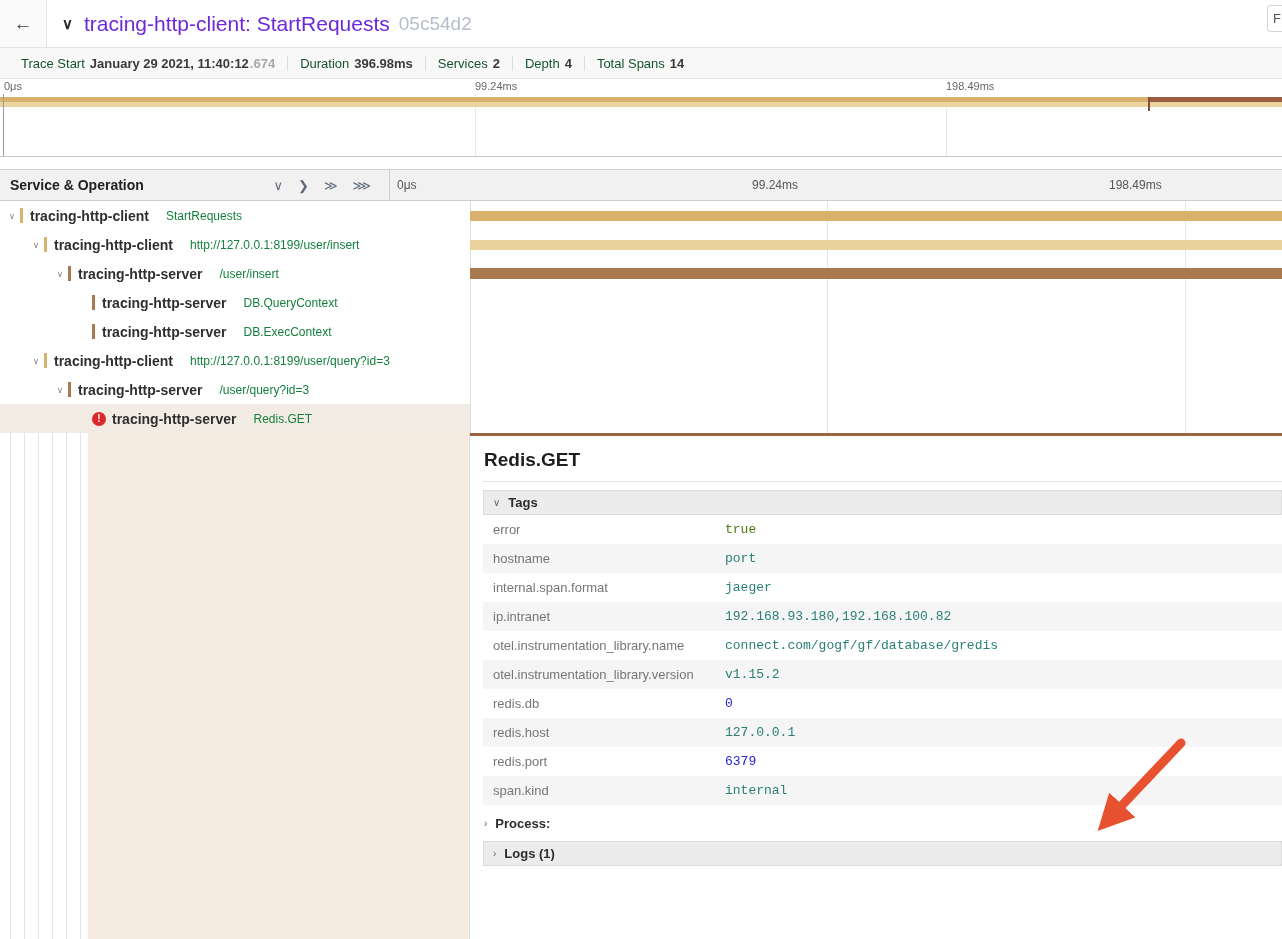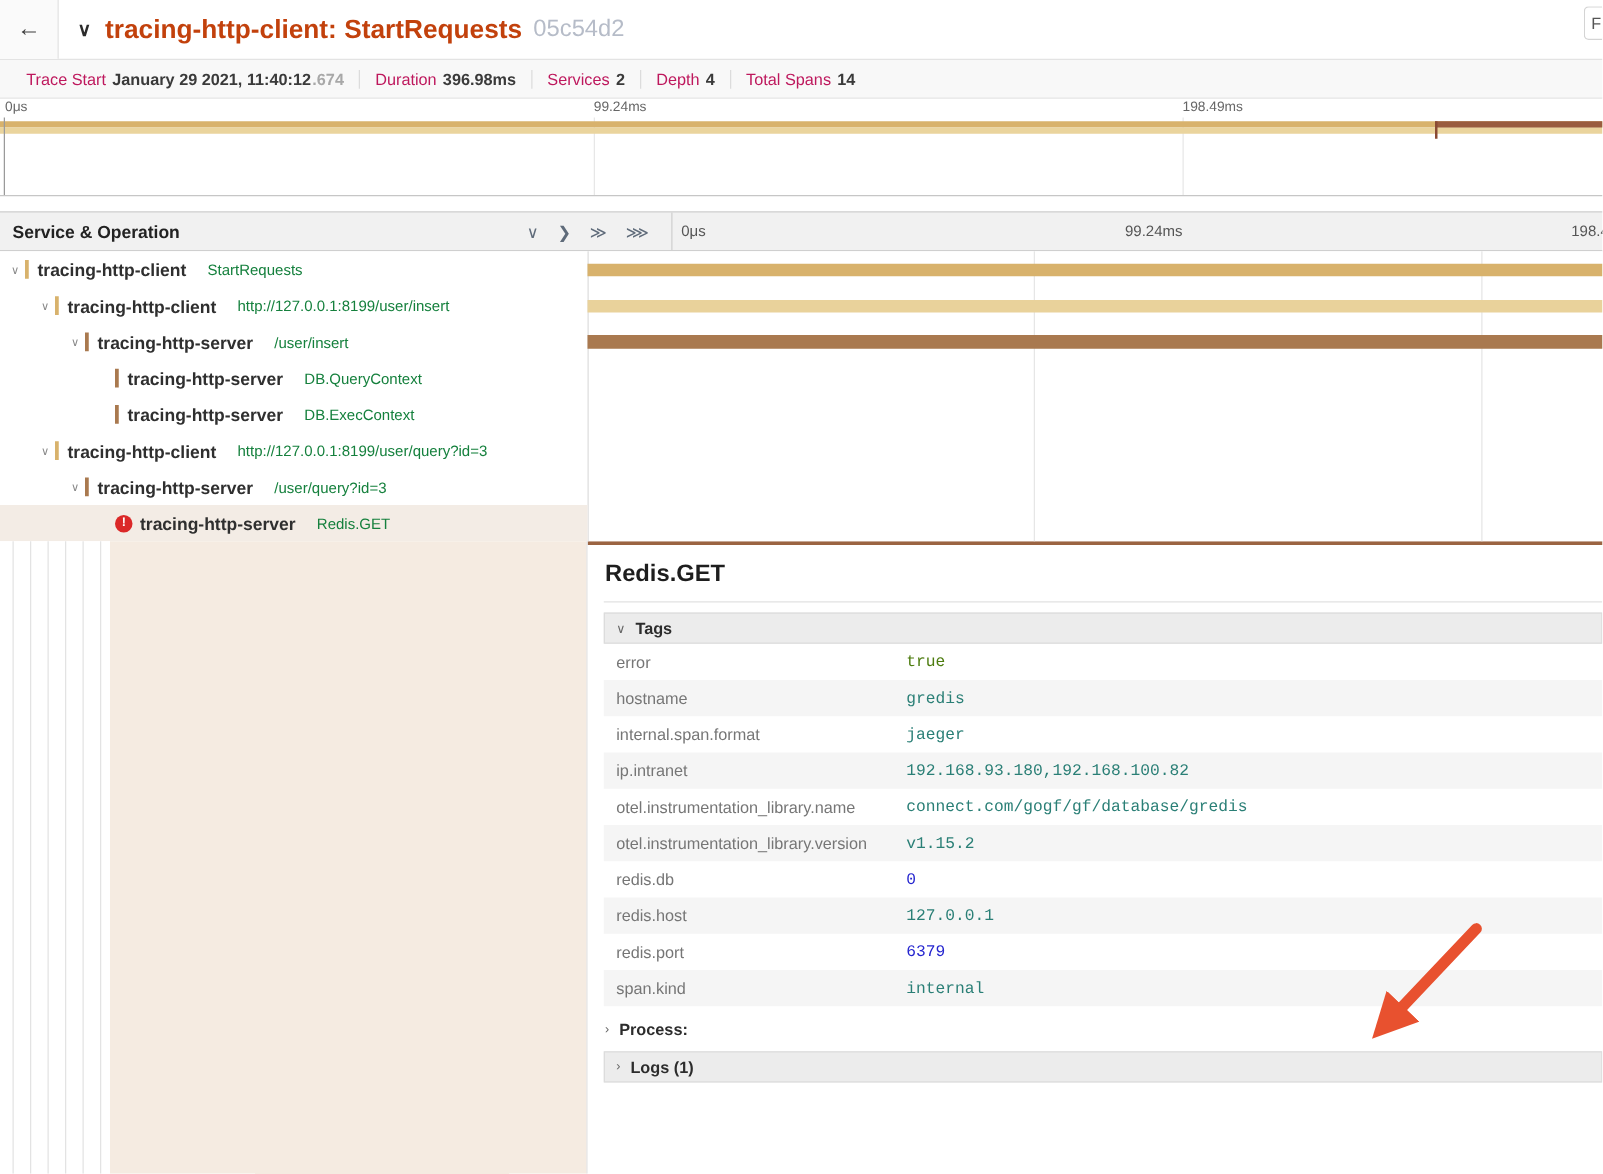--- a/index.html
+++ b/index.html
@@ -3,48 +3,48 @@
 <meta charset="utf-8">
 <style>
   *{box-sizing:border-box;margin:0;padding:0;}
   html,body{width:1282px;height:939px;}
   body{overflow:hidden;position:relative;font-family:"Liberation Sans",sans-serif;background:#fff;color:#333;}
 
   
   .app-header{height:48px;border-bottom:1px solid #e3e3e3;display:flex;align-items:center;position:relative;background:#fff;}
   .back-btn{width:47px;height:100%;border-right:1px solid #e3e3e3;display:flex;align-items:center;justify-content:center;font-size:19px;color:#3c3c3c;cursor:pointer;background:#fafafa;}
   .hdr-chev{margin-left:15px;font-size:15px;font-weight:700;color:#2b2b2b;cursor:pointer;}
-  .hdr-title{margin-left:11px;font-size:21px;font-weight:700;color:#c2410c;}
+  .hdr-title{margin-left:11px;font-size:21px;font-weight:400;color:#6d28d9;}
   .hdr-trace-id{margin-left:9px;font-size:19px;color:#b6bcc8;}
   .find-fragment{position:absolute;right:0;top:5px;width:15px;height:27px;border:1px solid #d4d4d4;border-right:none;border-radius:4px 0 0 4px;font-size:13px;color:#555;display:flex;align-items:center;padding-left:5px;background:#fff;}
 
   
   .summary-bar{height:31px;background:#f8f8f8;border-bottom:1px solid #e6e6e6;display:flex;align-items:center;padding-left:9px;font-size:13px;}
   .sum-item{padding:0 12px;display:flex;gap:5px;align-items:baseline;}
   .sum-item + .sum-item{border-left:1px solid #dcdcdc;}
-  .sum-label{color:#be185d;}
+  .sum-label{color:#14532d;}
   .sum-value{color:#3a3a3a;font-weight:700;}
   .sum-suffix{color:#a8a8a8;font-weight:700;margin-left:-4px;}
 
   
   .mm-ticks{height:15px;position:relative;font-size:11px;color:#666;}
   .mm-tick{position:absolute;top:1px;}
   .mm-canvas{height:63px;border-bottom:1px solid #c6c6c6;position:relative;background:#fff;}
   .mm-grid{position:absolute;top:0;bottom:0;width:1px;background:#e7e7e7;}
   .mm-band{position:absolute;}
   .mm-band-a{top:3px;left:0;right:0;height:5px;background:#d8b26c;}
   .mm-band-b{top:8px;left:0;right:0;height:5px;background:#ead49d;}
   .mm-band-c{top:3px;left:1148px;width:134px;height:5px;background:#9a5c3f;}
   .mm-ticklet{position:absolute;left:1148px;top:3px;width:2px;height:14px;background:#8a4a33;}
   .mm-scrub{position:absolute;left:3px;top:0;bottom:0;width:1px;background:#9a9a9a;}
   .mm-gap{height:12px;}
 
   
   .tl-header{height:32px;background:#f1f1f1;border-top:1px solid #cfcfcf;border-bottom:1px solid #cfcfcf;display:flex;}
-  .tlh-left{width:538px;border-right:1px solid #cfcfcf;display:flex;align-items:center;padding:0 10px;}
+  .tlh-left{width:390px;border-right:1px solid #cfcfcf;display:flex;align-items:center;padding:0 10px;}
   .tlh-title{font-size:14px;font-weight:700;color:#222;flex:1;}
   .tlh-controls{display:flex;gap:15px;color:#5f6b7a;font-size:13px;align-items:center;margin-right:8px;}
   .tlh-controls span{cursor:pointer;}
   .tlh-right{flex:1;position:relative;font-size:12px;color:#555;}
   .tlh-tick{position:absolute;top:8px;}
 
   
   .tl-body{position:relative;height:232px;background:#fff;}
   .grid{position:absolute;top:0;bottom:0;width:1px;background:#e6e6e6;}
   .grid-0{left:470px;background:#dedede;}
@@ -285,21 +285,21 @@
       <span class="sec-label">Tags</span>
     </div>
 
     <div class="tags-table">
       <div class="tag-row">
         <div class="tag-key">error</div>
         <div class="tag-val val-boolean">true</div>
       </div>
       <div class="tag-row">
         <div class="tag-key">hostname</div>
-        <div class="tag-val val-string">gredis</div>
+        <div class="tag-val val-string">port</div>
       </div>
       <div class="tag-row">
         <div class="tag-key">internal.span.format</div>
         <div class="tag-val val-string">jaeger</div>
       </div>
       <div class="tag-row">
         <div class="tag-key">ip.intranet</div>
         <div class="tag-val val-string">192.168.93.180,192.168.100.82</div>
       </div>
       <div class="tag-row">

